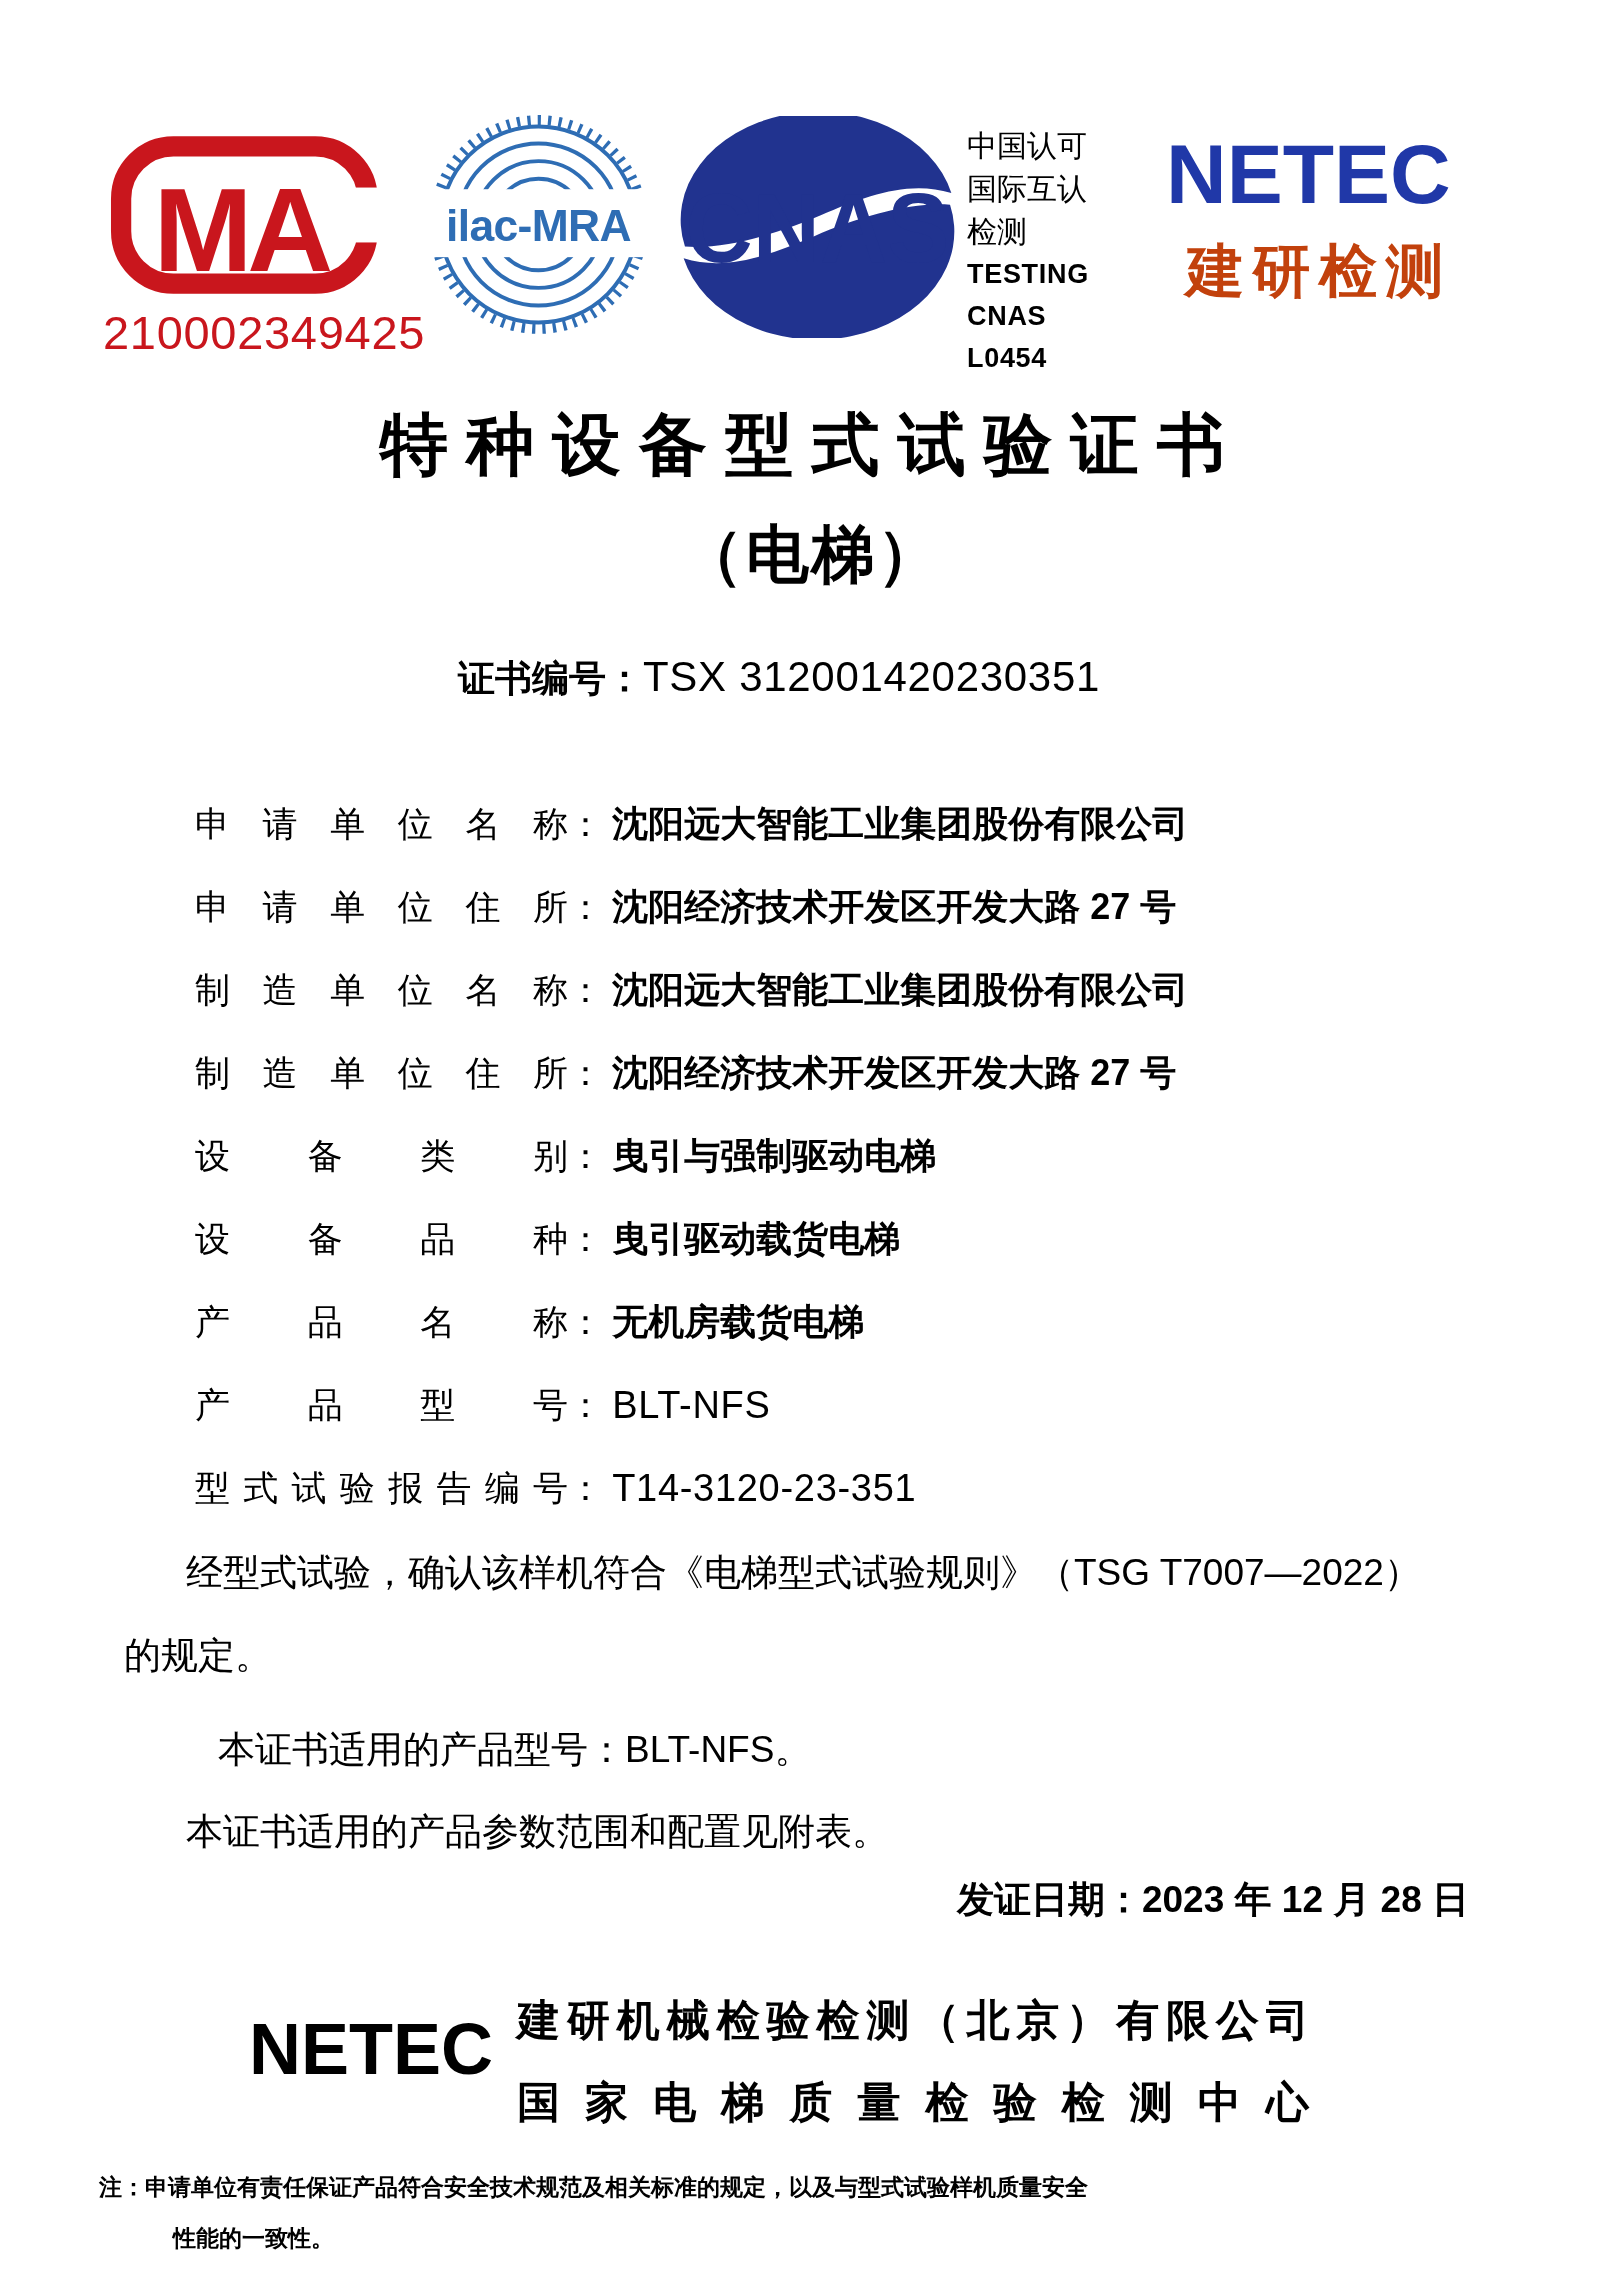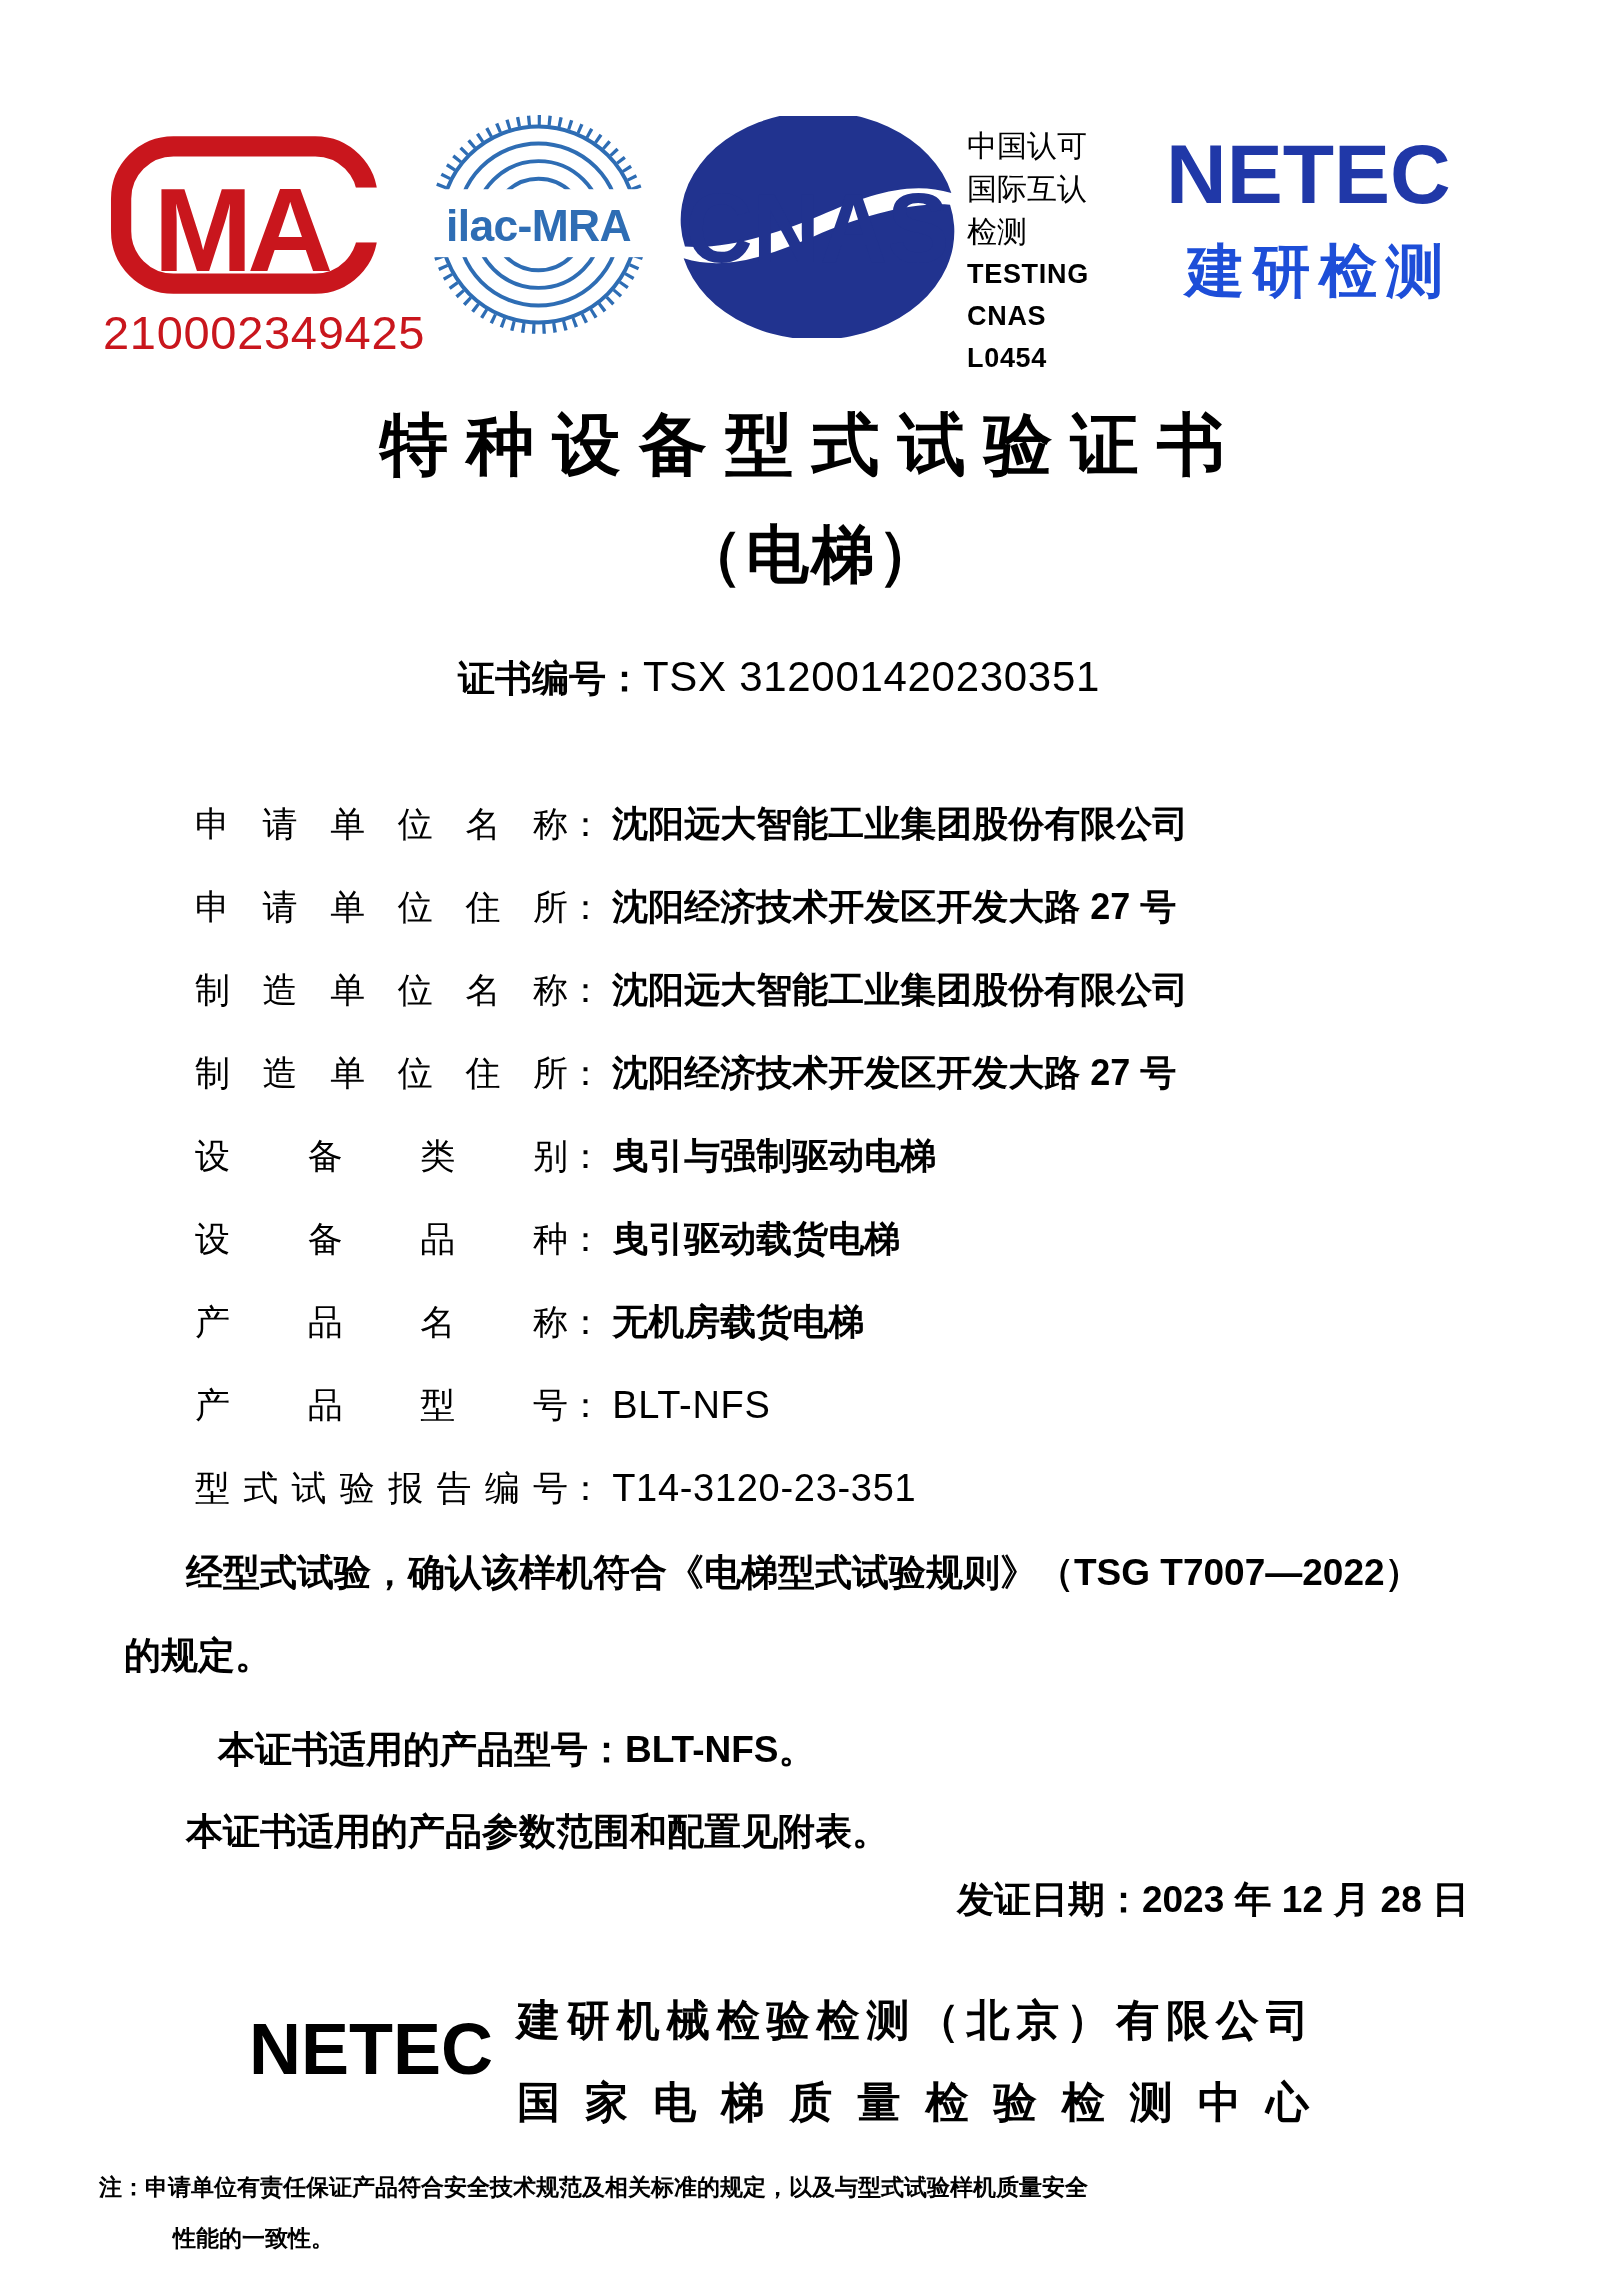--- a/index.html
+++ b/index.html
@@ -8,41 +8,41 @@
   .abs{position:absolute;}
 
   
   #cma-number{left:103px;top:305px;width:285px;
               font-size:47px;font-weight:400;letter-spacing:0.7px;color:#c9161d;}
   #caption{left:967px;top:124px;width:164px;}
   .cap-cn{font-size:30px;font-weight:500;line-height:43px;}
   .cap-en{font-size:27px;font-weight:700;line-height:42px;letter-spacing:0.7px;}
   #netec-top{left:1166px;top:130px;font-size:84px;font-weight:700;line-height:1.05;color:#2038a8;}
   #netec-top-cn{left:1186px;top:241px;font-size:58px;font-weight:700;letter-spacing:8.5px;
-                line-height:1.05;color:#1d4ed8;}
+                line-height:1.05;color:#c2410c;}
 
   
   #title{left:0;top:407px;width:1623px;text-align:center;
          font-size:68px;font-weight:900;letter-spacing:18.3px;line-height:1.1;}
   #subtitle{left:0;top:509px;width:1623px;text-align:center;
             font-size:63px;font-weight:900;letter-spacing:2.6px;line-height:1.05;margin-top:12px;}
   #certline{left:458px;top:654px;font-size:37px;font-weight:700;line-height:46px;}
   #certline .cert-number{font-size:42px;font-weight:400;letter-spacing:0.7px;}
 
   
   #rows{left:195px;top:783px;width:1309px;}
   .row{height:83px;display:flex;align-items:center;}
   .flabel{display:inline-block;width:373px;font-family:"Liberation Serif",serif;
           font-size:35px;font-weight:400;text-align:justify;text-align-last:justify;}
   .fcolon{font-family:"Liberation Serif",serif;font-size:35px;font-weight:400;}
   .fvalue{margin-left:9.2px;font-size:36px;font-weight:700;white-space:nowrap;}
   .fvalue.latin{font-size:38px;font-weight:400;letter-spacing:0.7px;}
 
   
-  .para{font-size:37px;font-weight:700;line-height:1.15;white-space:nowrap;}
+  .para{font-size:37px;font-weight:400;line-height:1.15;white-space:nowrap;}
   #p1l1{left:186px;top:1552px;}
   #p1l2{left:124px;top:1635px;}
   #p2{left:186px;top:1729px;margin-left:32px;}
   #p3{left:186px;top:1811px;}
   #dateline{right:154px;top:1875px;font-size:37px;font-weight:700;}
 
   
   #netec-foot{left:249px;top:2013px;font-size:72px;font-weight:700;line-height:1;}
   .company{left:517px;width:792px;font-size:43px;font-weight:700;
            text-align:justify;text-align-last:justify;}

